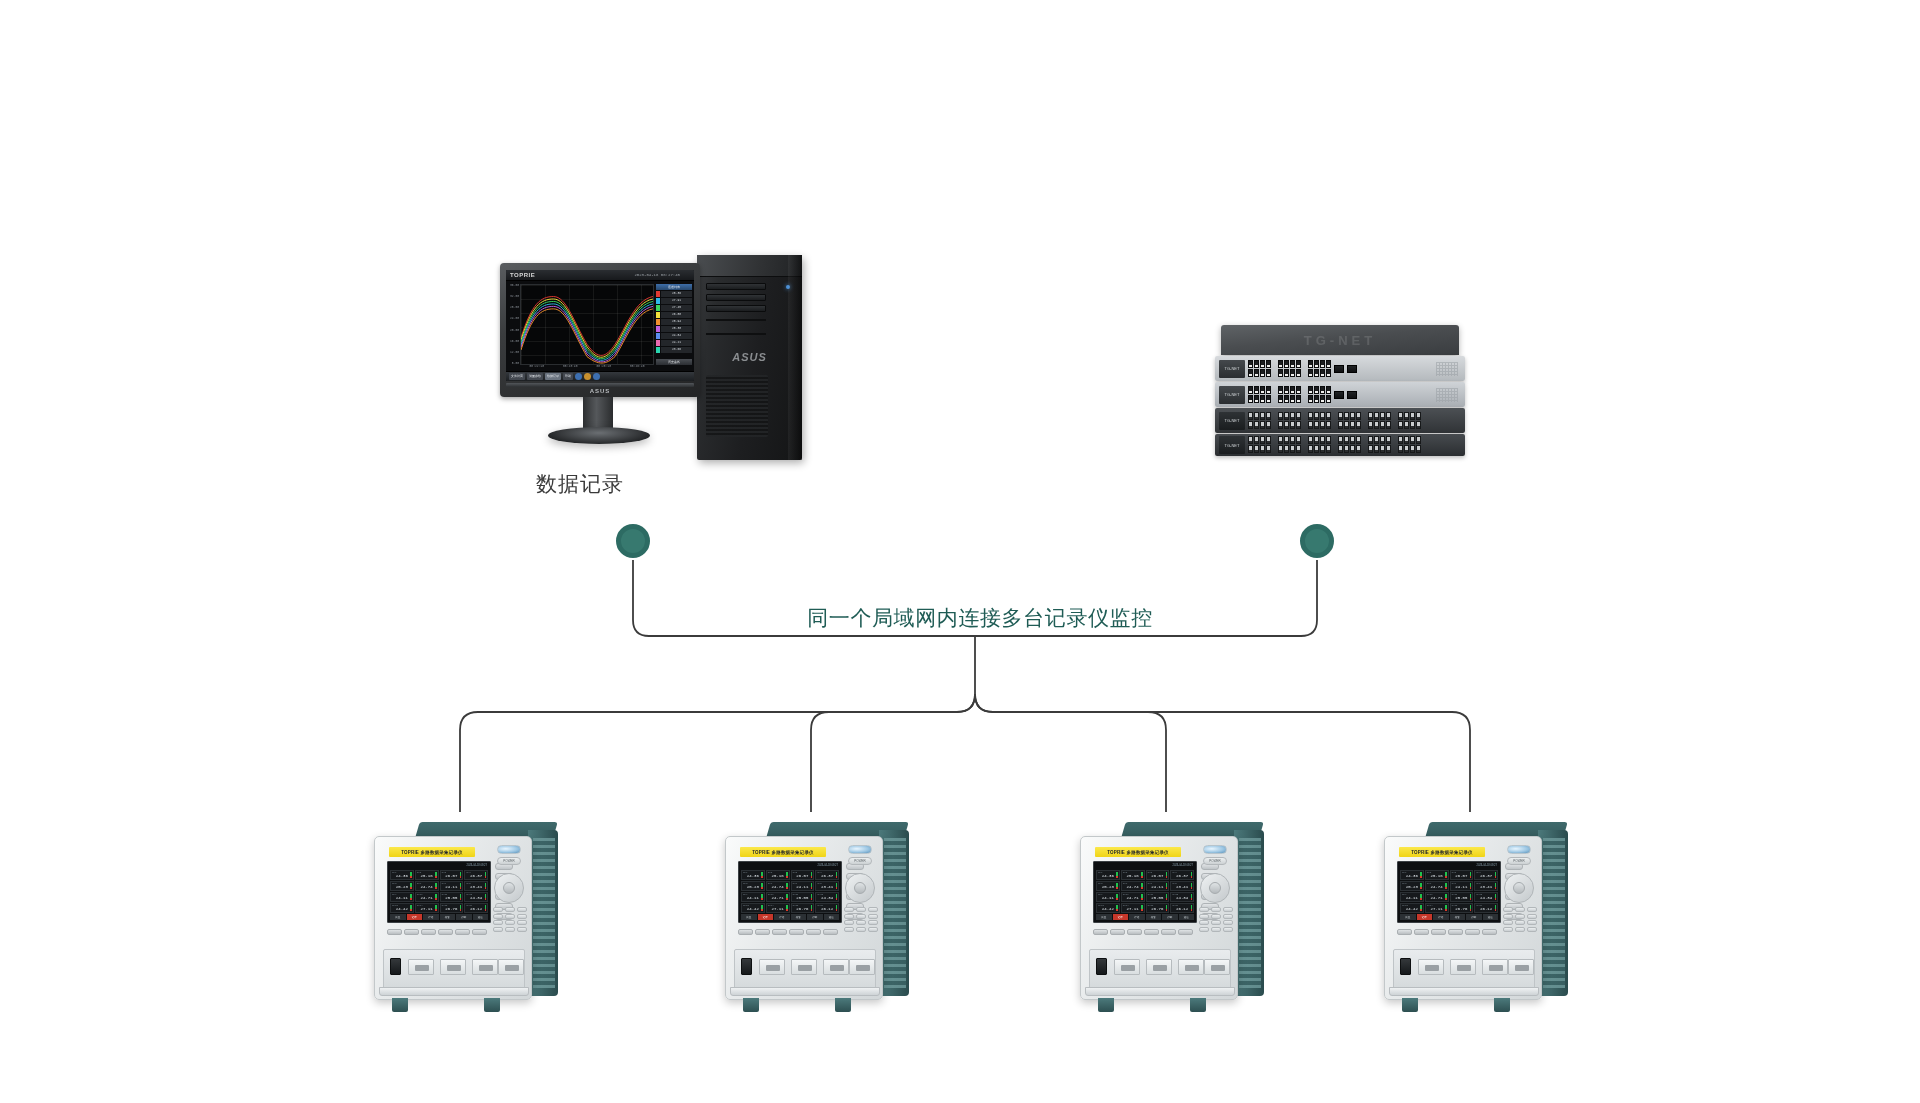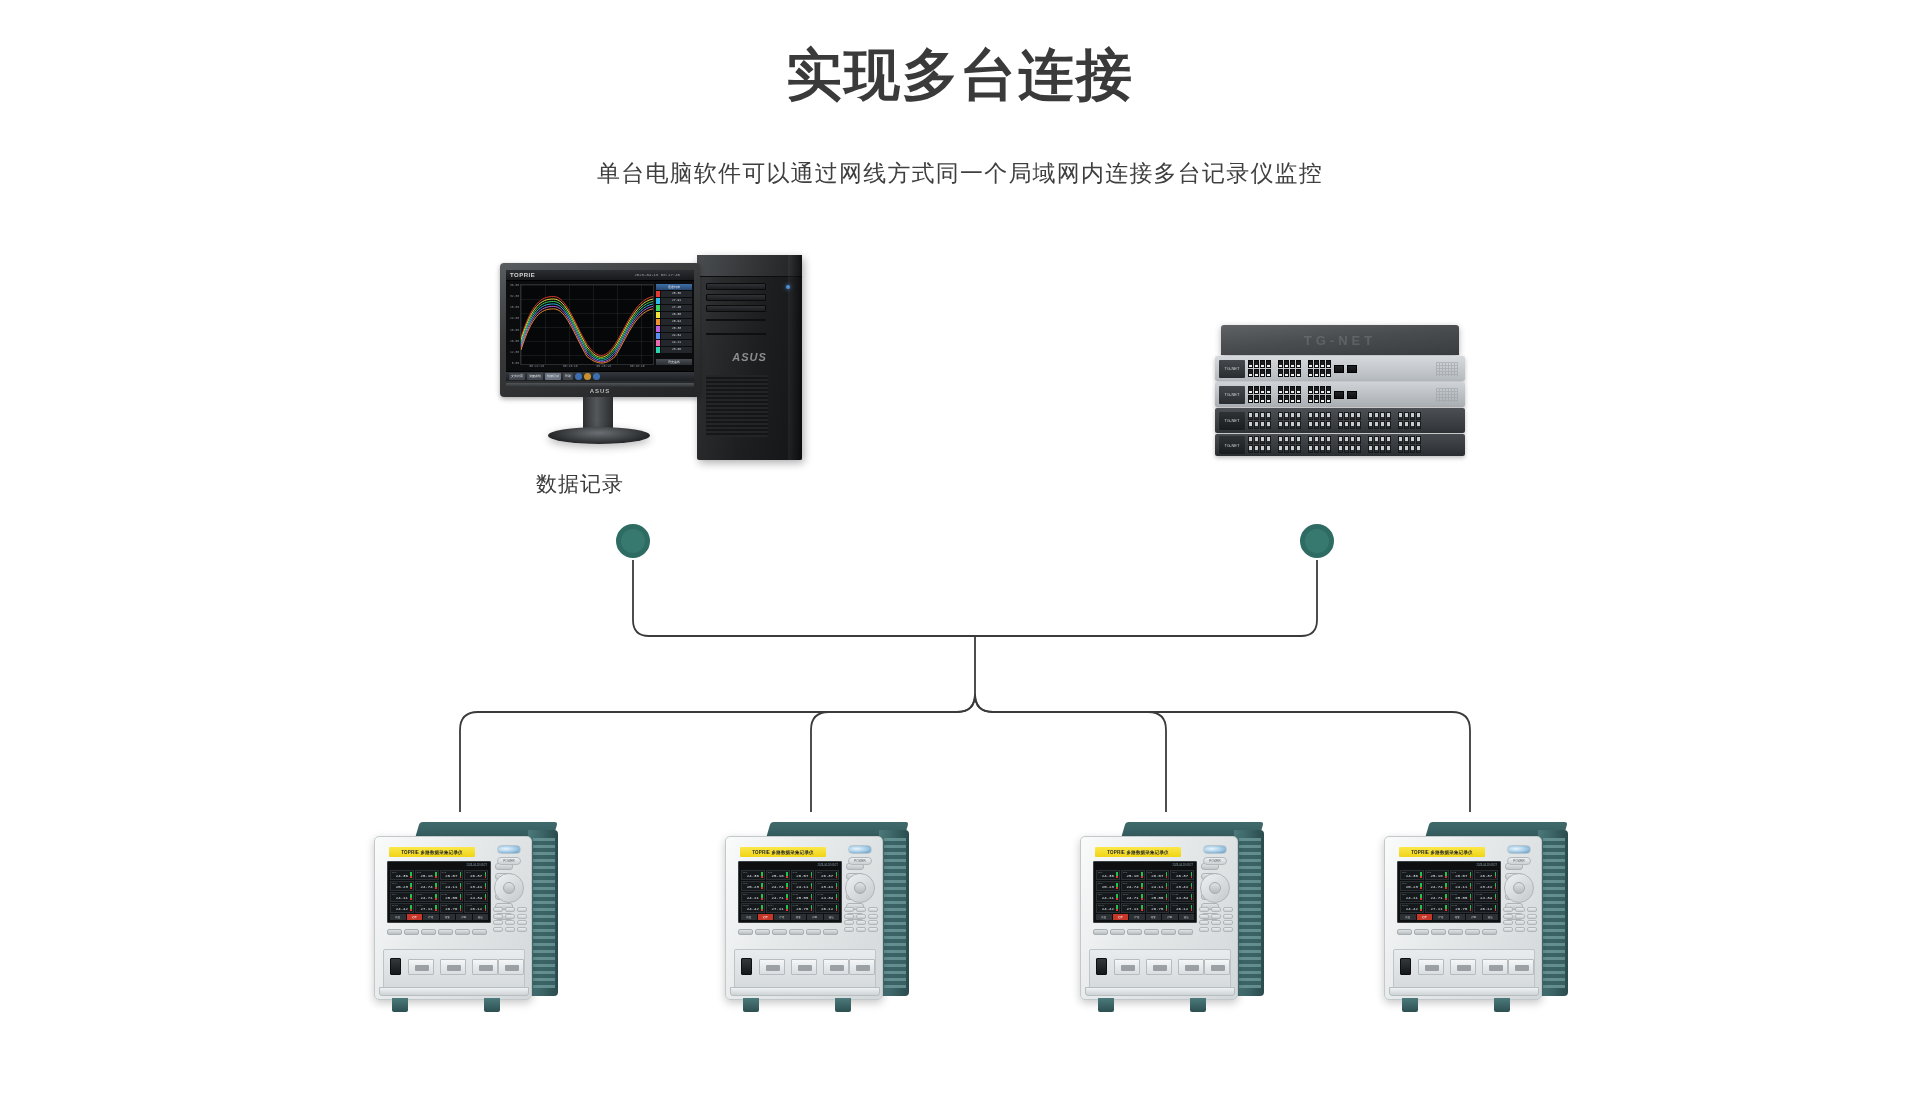--- a/index.html
+++ b/index.html
@@ -374,37 +374,36 @@
     background: linear-gradient(#4c7a7c,#2d4f51); border-radius: 0 0 2px 2px;
   }
   .rec-foot.l { left: 30px; }
   .rec-foot.r { left: 122px; }
 </style>
 </head>
 <body>
 
 <div id="page">
 
-  <div class="title">实现多台连接</div>
-  <div class="subtitle">单台电脑软件可以通过网线方式同一个局域网内连接多台记录仪监控</div>
 
   <svg id="wires" viewBox="0 0 1920 1103">
     <g fill="none" stroke="#3b3b3b" stroke-width="1.8">
 
       <path d="M633,560 L633,620 Q633,636 649,636 L1301,636 Q1317,636 1317,620 L1317,560"></path>
 
       <path d="M975,636 L975,694"></path>
 
       <path d="M975,694 Q975,712 957,712 L478,712 Q460,712 460,730 L460,812"></path>
       <path d="M975,694 Q975,712 957,712 L829,712 Q811,712 811,730 L811,812"></path>
       <path d="M975,694 Q975,712 993,712 L1148,712 Q1166,712 1166,730 L1166,812"></path>
       <path d="M975,694 Q975,712 993,712 L1452,712 Q1470,712 1470,730 L1470,812"></path>
     </g>
   </svg>
 
+  <div class="link-label">同一个局域网内连接多台记录仪监控</div>
 
   <div class="node-dot" id="dot-pc"></div>
   <div class="node-dot" id="dot-switch"></div>
 
   <div id="pc-group">
 
     <div class="tower">
       <div class="tower-top"></div>
       <div class="tower-bay" style="top:28px"></div>
       <div class="tower-bay" style="top:39px"></div>

